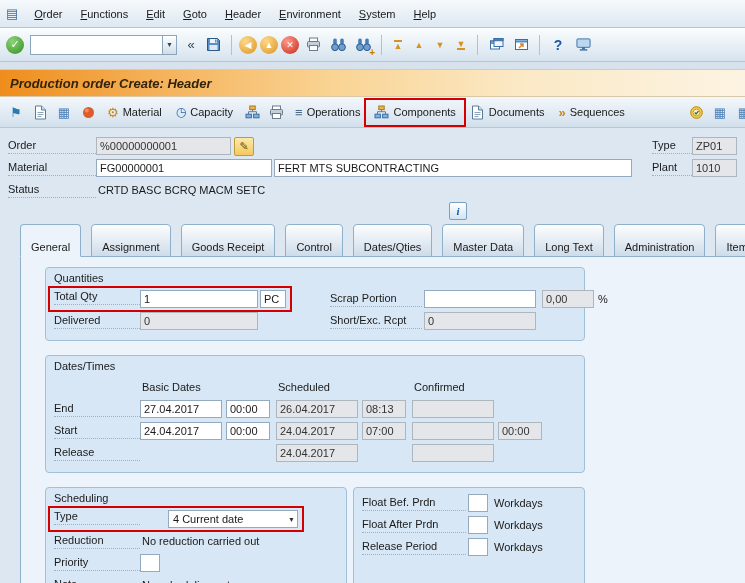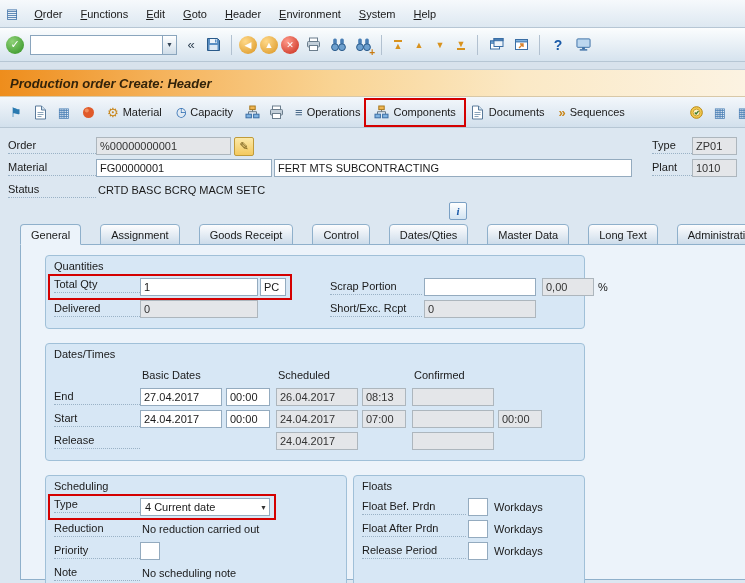--- a/index.html
+++ b/index.html
@@ -77,21 +77,21 @@
              font-size:11px; color:#6a5210; flex-shrink:0; }
   .infobtn { width:18px; height:18px; margin-left:441px; border:1px solid #7aa0c4; border-radius:2px;
              background:linear-gradient(#ffffff,#d2e4f2); color:#1a5aa8; font-weight:bold; font-style:italic;
              font-family:"Liberation Serif",serif; display:flex; align-items:center; justify-content:center; }
 
   .w40{width:40px;} .w45{width:45px;} .w135{width:135px;} .w176{width:176px;} .w358{width:358px;}
 
   
   .tabs { display:flex; align-items:flex-end; padding-left:20px; margin-top:4px; margin-bottom:-1px;
           position:relative; z-index:2; }
-  .tab { padding:4px 10px 3px; margin-right:19px; border:1px solid #8fb0cb; border-radius:4px 4px 0 0;
+  .tab { padding:16px 10px 3px; margin-right:10px; border:1px solid #8fb0cb; border-radius:4px 4px 0 0;
          background:linear-gradient(#fdfdfe,#cddcea); white-space:nowrap; cursor:default; }
   .tab.active { background:#ecf3fa; border-bottom:1px solid #ecf3fa; }
   .tabpanel { margin-left:20px; border:1px solid #8fb0cb; border-right:none; background:#ecf3fa;
               height:336px; padding:10px 24px; position:relative; z-index:1; }
 
   .gbox { background:#d7e7f5; border:1px solid #a0c0d8; border-radius:4px; padding:4px 8px 8px; width:540px; }
   .gtitle { height:16px; color:#1a1a1a; }
   .grow { display:flex; align-items:center; height:22px; }
   .glabel { display:inline-block; flex-shrink:0; height:15px; border-bottom:1px dotted #9ab2c6; }
   .gval { margin-left:2px; white-space:nowrap; }
@@ -101,21 +101,21 @@
   .gbox.floats { width:232px; }
   .mt14 { margin-top:14px; }
 
   .w86{width:86px;} .w92{width:92px;} .w104{width:104px;} .w112{width:112px;} .w118{width:118px;}
   .w26{width:26px;} .w52{width:52px;} .w82{width:82px;} .w44{width:44px;} .w34{width:34px;}
   .w20{width:20px;} .w130{width:130px;}
   .ml2{margin-left:2px;} .ml4{margin-left:4px;} .ml6{margin-left:6px;} .ml36{margin-left:36px;} .ml72{margin-left:72px;}
   .w136sp{width:136px;flex-shrink:0;} .w54sp{width:54px;flex-shrink:0;}
 
   .select { display:inline-flex; align-items:center; justify-content:space-between; height:18px;
-            border:1px solid #94abbf; background:#fff; padding:0 2px 0 4px; flex-shrink:0; }
+            border:1px solid #94abbf; background:#fff; padding:0 2px 0 4px; flex-shrink:0;margin-left:28px; }
   .selarrow { font-size:7px; color:#333; }
   .suffix { margin-left:6px; }
 </style>
 </head>
 <body>
 
 <svg width="0" height="0" style="position:absolute">
 <defs>
   <symbol id="i-save" viewBox="0 0 15 15">
         <path d="M1.5 1.5h10l2 2v10h-12z" fill="#5b8fc3" stroke="#2a5a8a"></path>
@@ -437,21 +437,20 @@
           <span class="glabel w86">Priority</span>
           <input class="fld w20" value="" style="">
         </div>
         <div class="grow">
           <span class="glabel w86">Note</span>
           <span class="gval">No scheduling note</span>
         </div>
       </div>
 
       <div class="gbox floats">
-        <div class="gtitle">Floats</div>
         <div class="grow">
           <span class="glabel w104">Float Bef. Prdn</span>
           <input class="fld w20 ml2" value="" style="">
           <span class="suffix">Workdays</span>
         </div>
         <div class="grow">
           <span class="glabel w104">Float After Prdn</span>
           <input class="fld w20 ml2" value="" style="">
           <span class="suffix">Workdays</span>
         </div>

